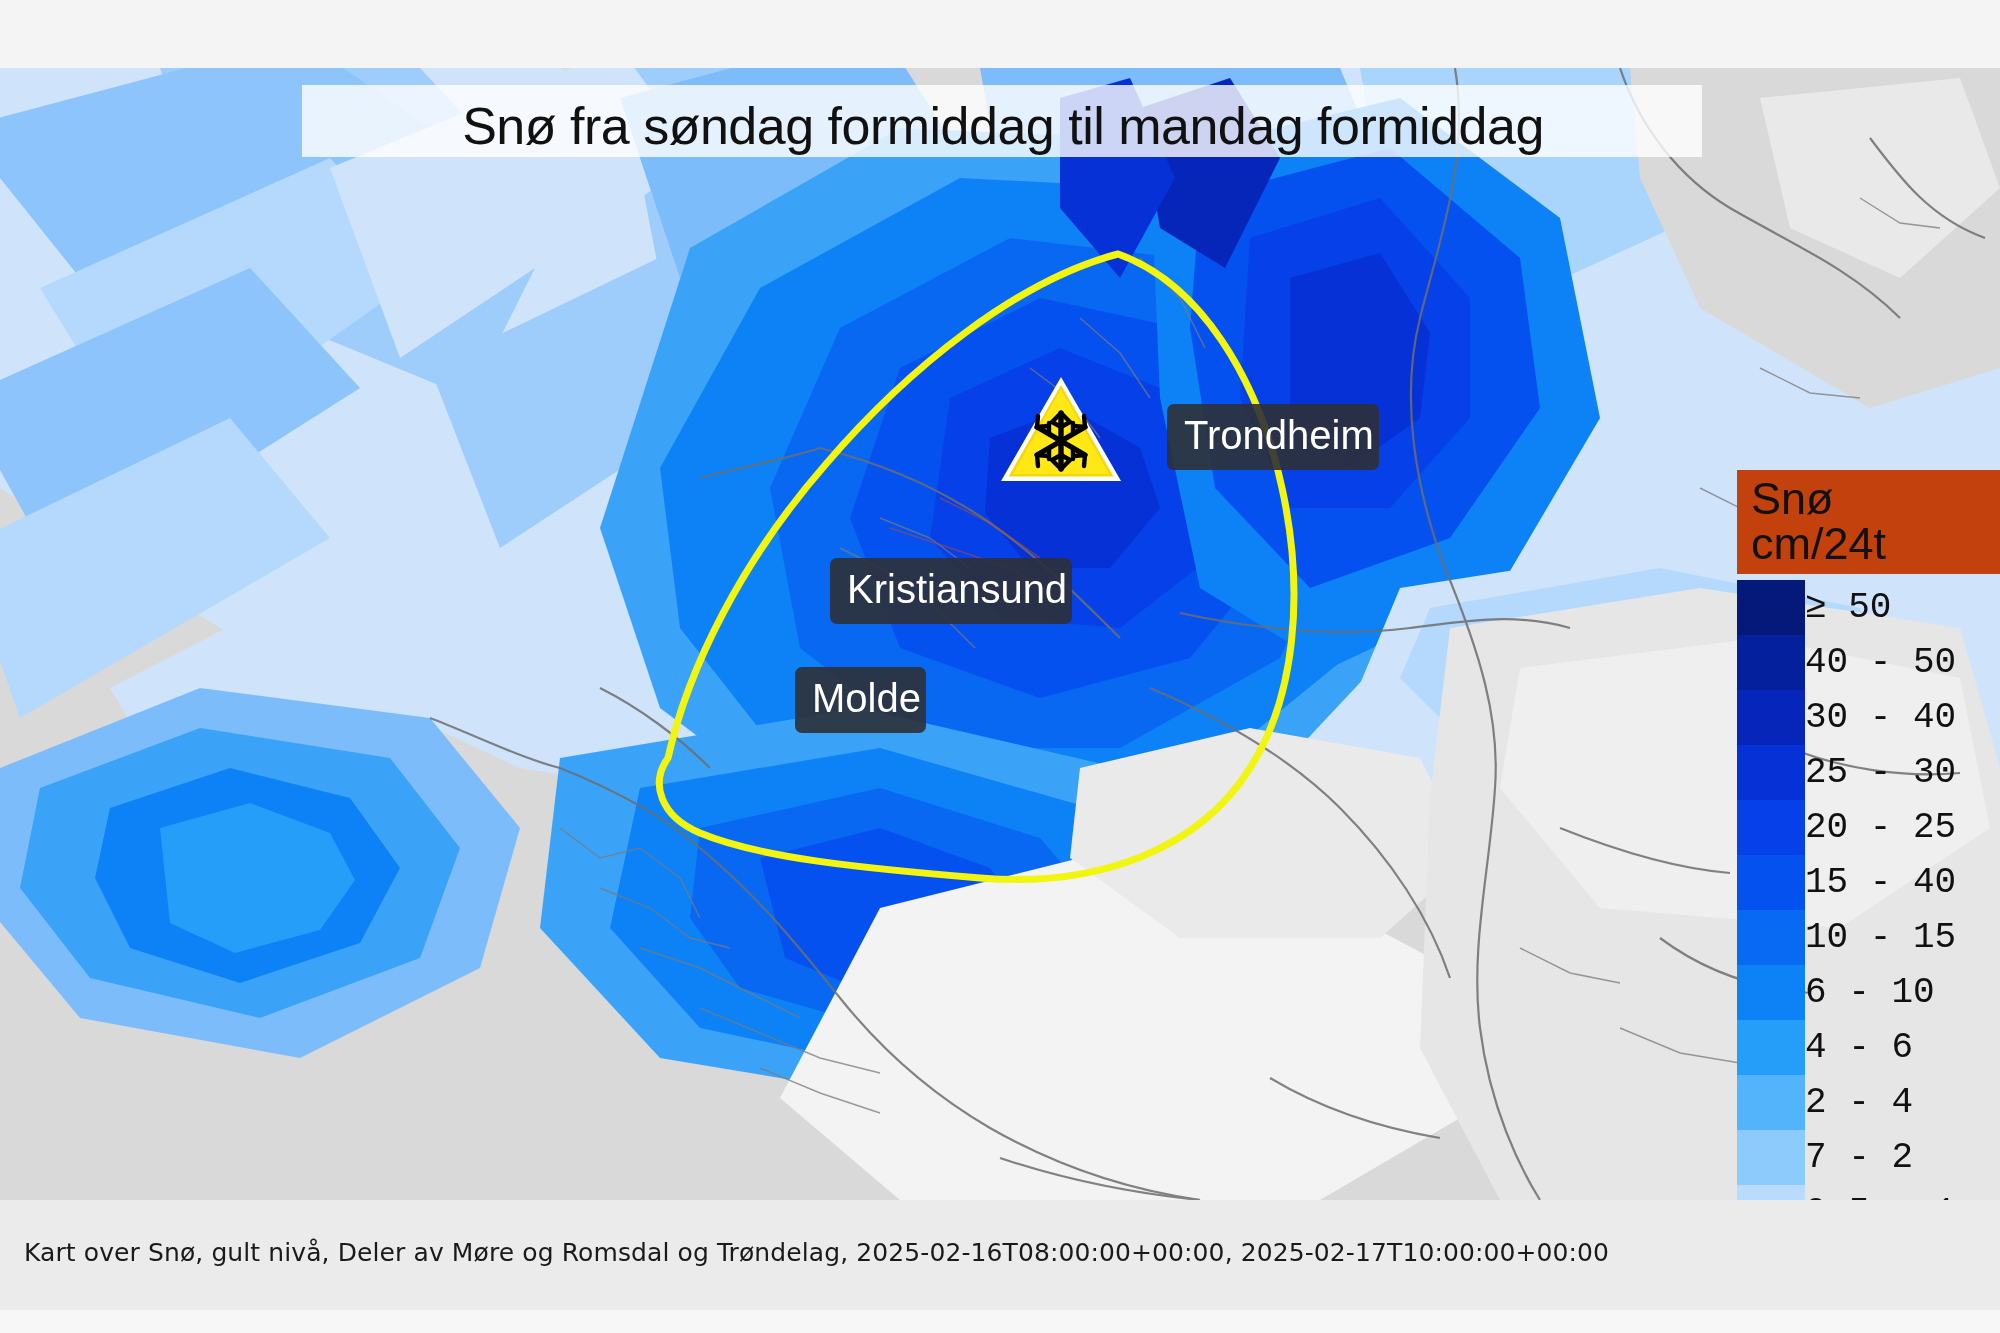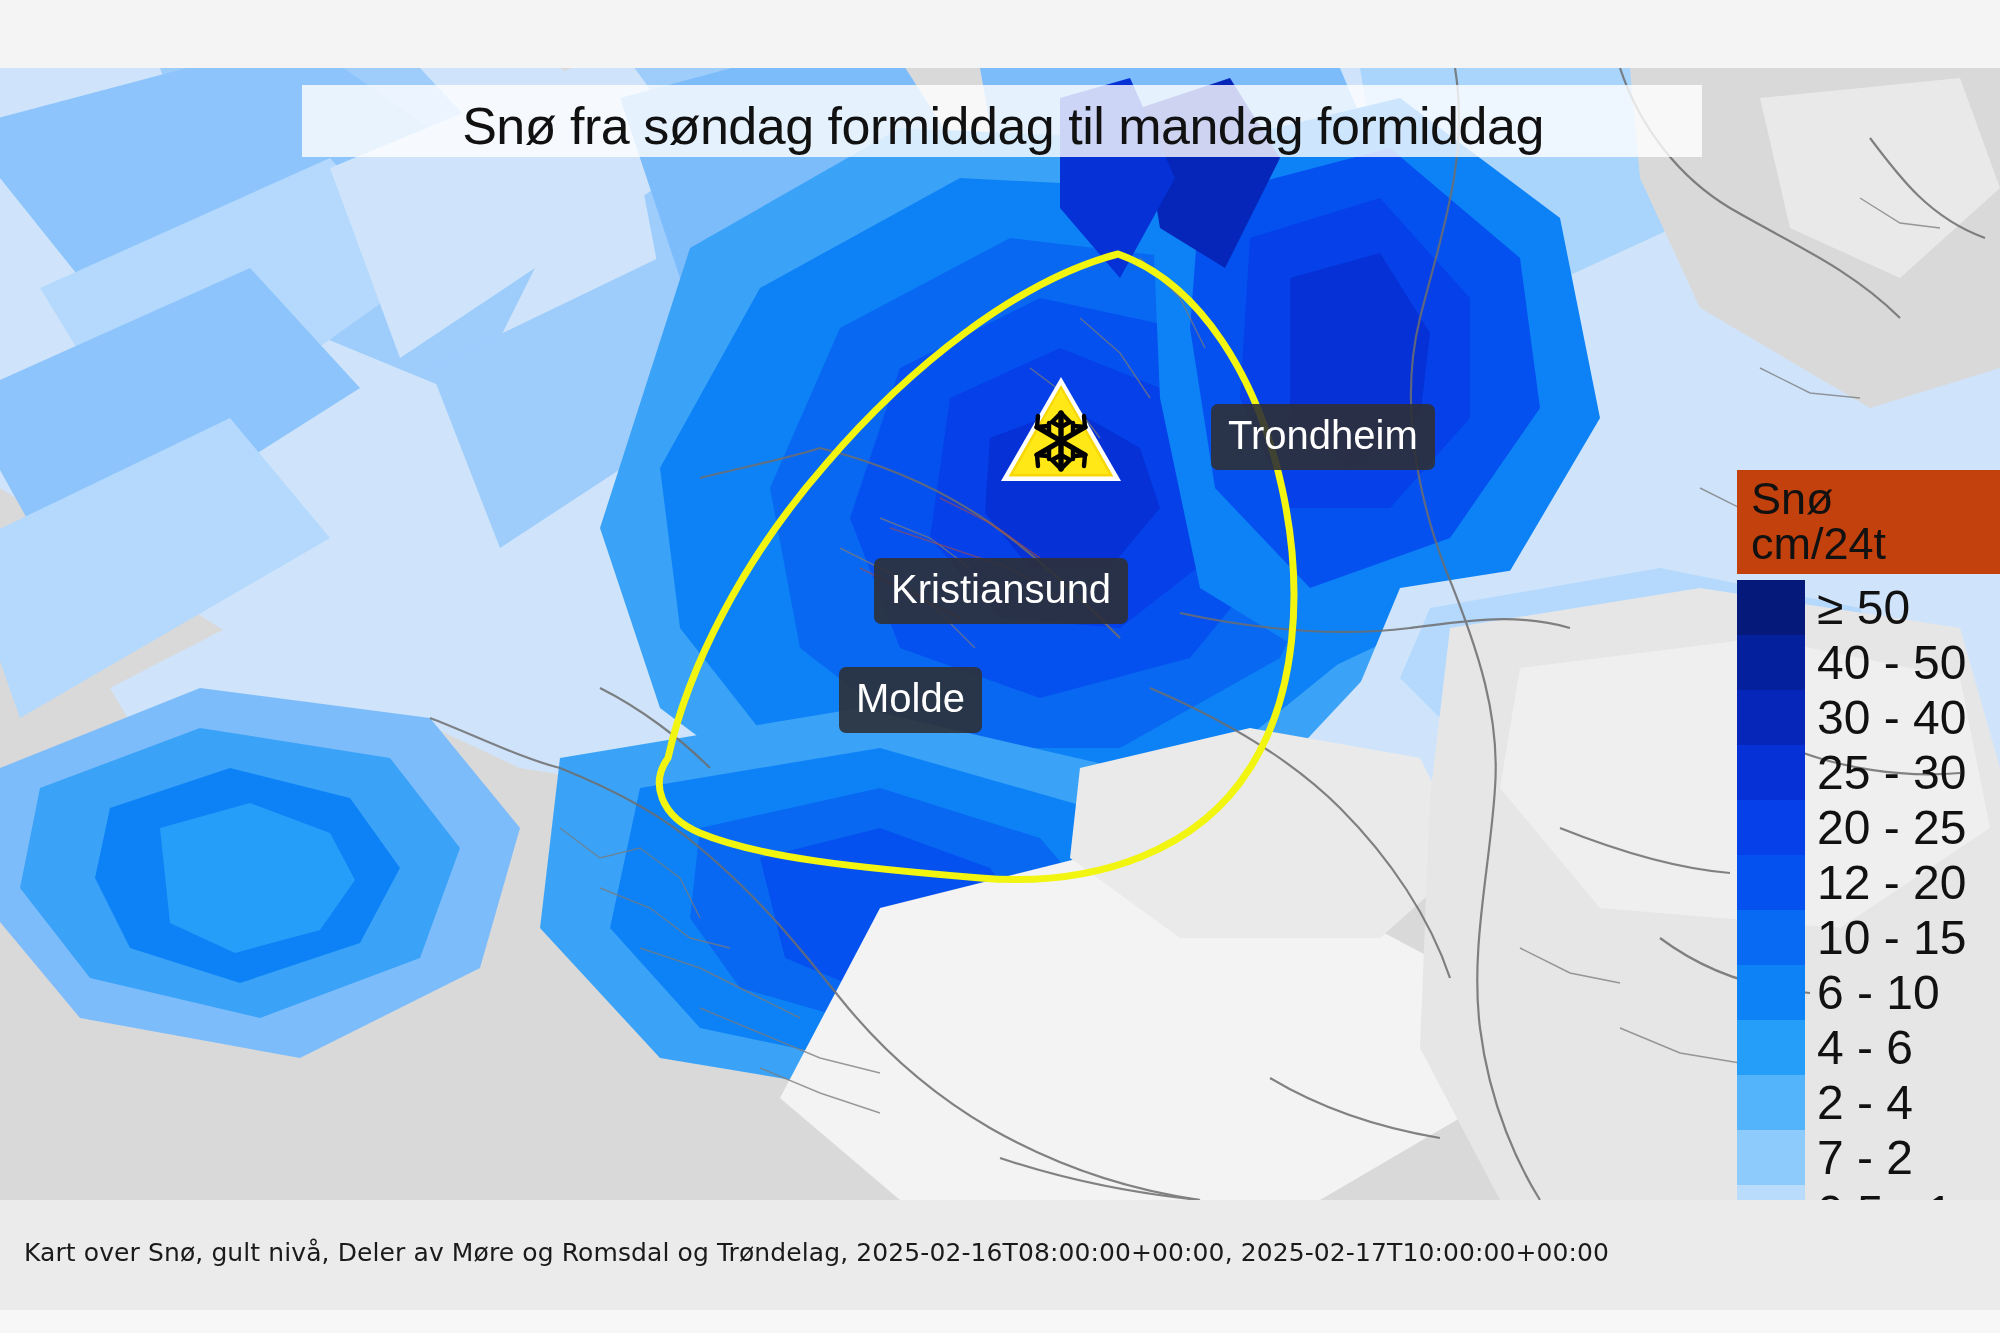--- a/index.html
+++ b/index.html
@@ -82,25 +82,24 @@
     font-family: "Liberation Sans", sans-serif;
   }
 
   
   .city-label {
     position: absolute;
     background: rgba(45,48,54,0.90);
     color: #ffffff;
     font-size: 40px;
     line-height: 1;
-    padding: 11px 17px 15px 17px;
+    padding: 11px 5px 15px 17px;
     border-radius: 7px;
     white-space: nowrap;
     font-family: "Liberation Sans", sans-serif;
-    margin-left: 44px;
   }
 
   
   .warn-triangle { position: absolute; }
 
   
   .legend {
     position: absolute;
     left: 1737px;
     top: 470px;
@@ -125,26 +124,25 @@
     display: flex;
     align-items: center;
     height: 55px;
   }
   .legend-swatch {
     width: 68px;
     height: 56px;
     flex: 0 0 68px;
   }
   .legend-label {
-    font-size: 48px;
+    font-size: 36px;
     line-height: 1;
     color: #111;
-    padding-left: 12px;
     white-space: nowrap;
-    font-family: Liberation Sans, sans-serif;
+    font-family: Liberation Mono, monospace;
   }
 </style>
 </head>
 <body>
 
 <div id="page">
 
   <div class="chrome-top"></div>
 
   <div class="map">
@@ -356,21 +354,21 @@
         <div class="legend-row">
           <div class="legend-swatch" style="background: rgb(5, 49, 214);"></div>
           <div class="legend-label">25 - 30</div>
         </div>
         <div class="legend-row">
           <div class="legend-swatch" style="background: rgb(5, 64, 232);"></div>
           <div class="legend-label">20 - 25</div>
         </div>
         <div class="legend-row">
           <div class="legend-swatch" style="background: rgb(5, 81, 240);"></div>
-          <div class="legend-label">12 - 20</div>
+          <div class="legend-label">15 - 40</div>
         </div>
         <div class="legend-row">
           <div class="legend-swatch" style="background: rgb(8, 105, 243);"></div>
           <div class="legend-label">10 - 15</div>
         </div>
         <div class="legend-row">
           <div class="legend-swatch" style="background: rgb(13, 130, 246);"></div>
           <div class="legend-label">6 - 10</div>
         </div>
         <div class="legend-row">

